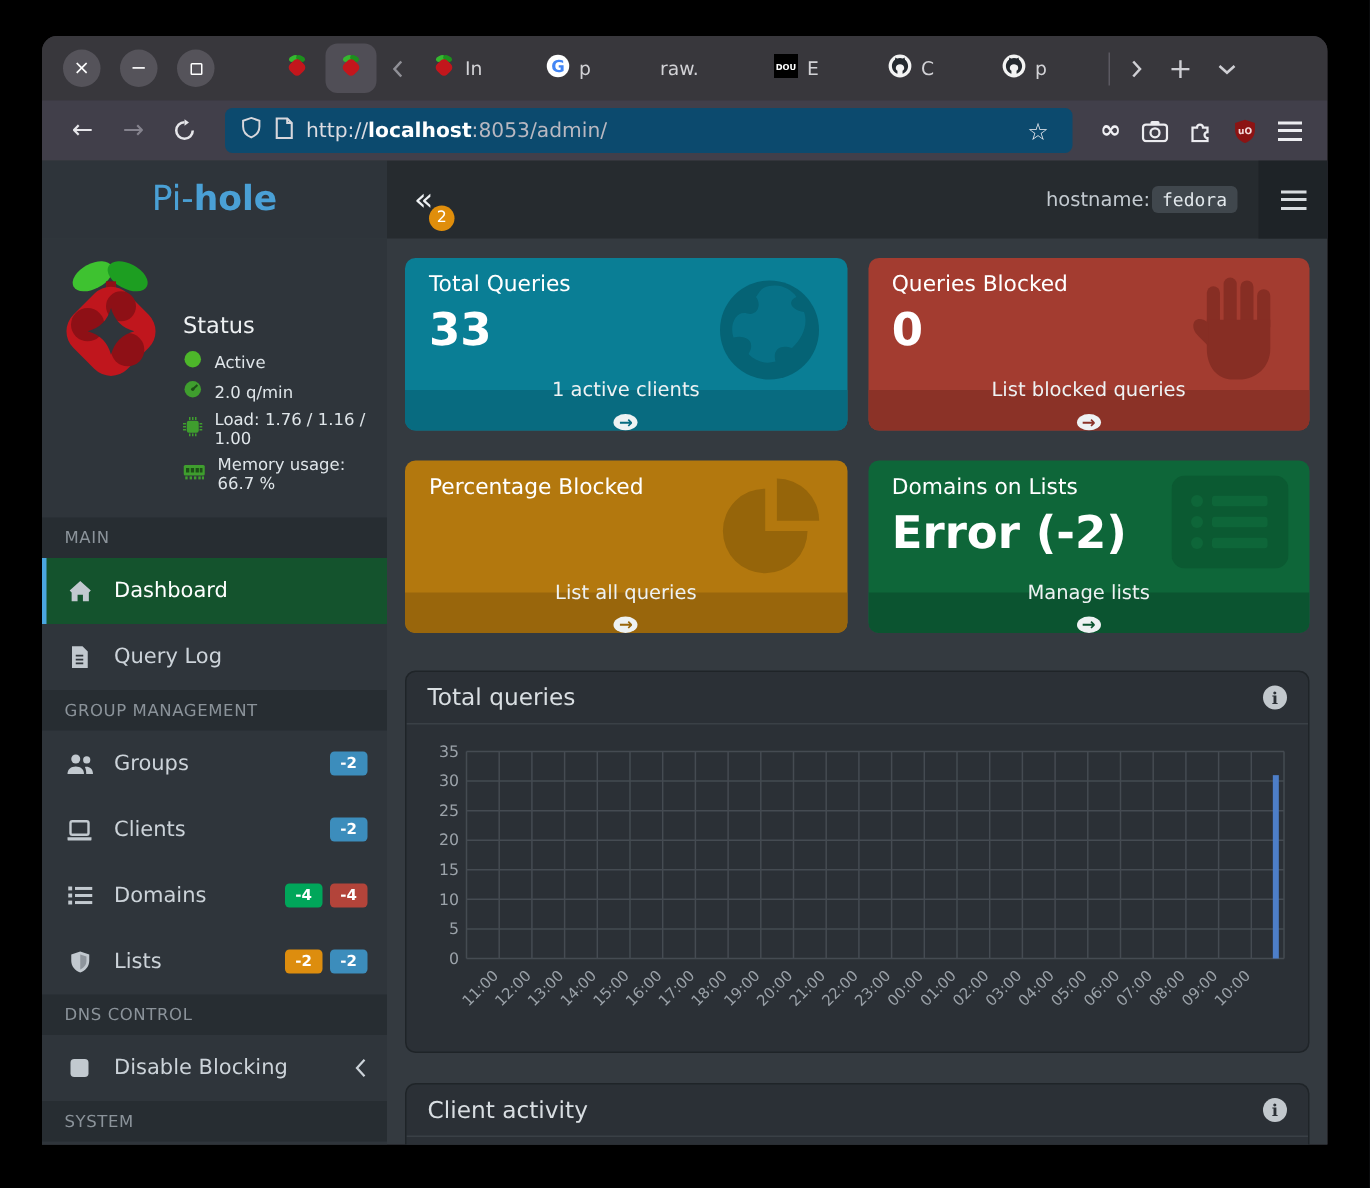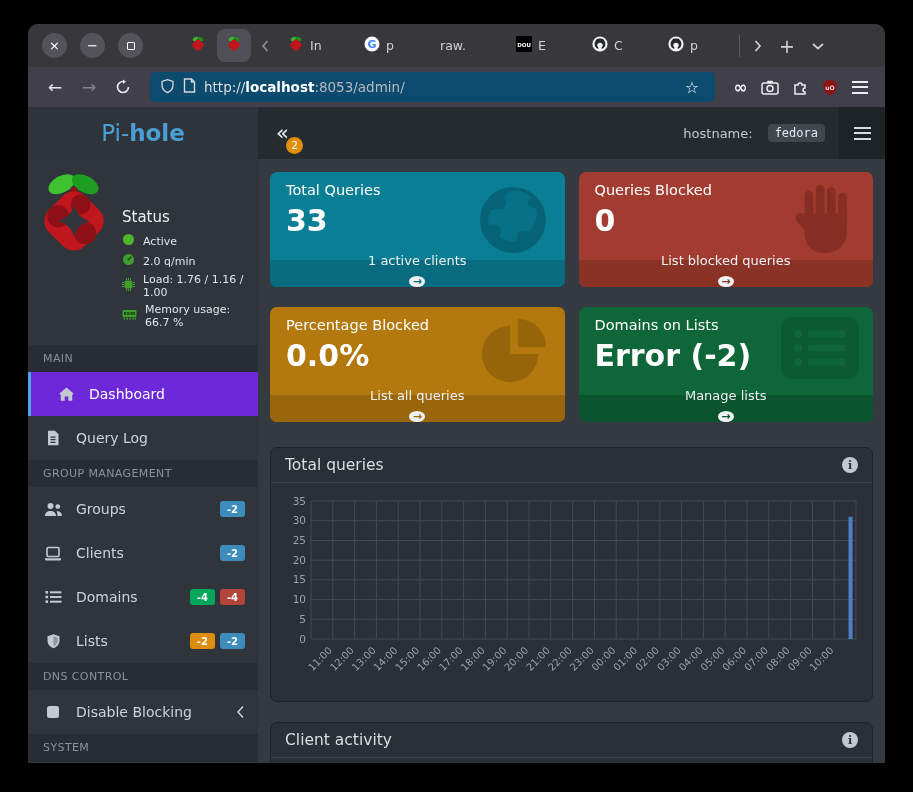--- a/index.html
+++ b/index.html
@@ -36,37 +36,37 @@
   .burger i { display:block; width:16px; height:2px; background:#ececf0; }
 
   
   .app { height:748px; background:#343a40; display:flex; flex-direction:column; overflow:hidden; }
   .app-header { height:52px; display:flex; flex:0 0 auto; }
   .brand { width:230px; background:#2e343a; display:flex; align-items:center; justify-content:center; font-size:23px; color:#4aa0d5; }
   .brand b { font-weight:bold; }
   .navbar { flex:1; background:#262b2f; display:flex; align-items:center; position:relative; }
   .collapse-btn { margin-left:14px; color:#eef1f3; font-size:21px; line-height:1; position:relative; padding:2px 4px; }
   .collapse-badge { position:absolute; left:14px; top:16px; width:17px; height:17px; border-radius:50%; background:#e08e0b; color:#fff; font-size:10.5px; display:flex; align-items:center; justify-content:center; }
-  .hostname { margin-left:auto; display:flex; align-items:center; gap:15px; font-size:13px; color:#c3cad0; margin-right:14px; }
+  .hostname { margin-left:auto; display:flex; align-items:center; gap:1px; font-size:13px; color:#c3cad0; margin-right:14px; }
   .hostname code { font-family:"DejaVu Sans Mono", monospace; font-size:12px; background:#40474d; color:#e2e8ec; padding:2px 7px; border-radius:4px; }
   .app-burger { width:46px; height:100%; background:#1e2327; display:flex; align-items:center; justify-content:center; }
   .app-burger .burger i { background:#d7dcdf; width:17px; }
 
   .app-body { flex:1; display:flex; overflow:hidden; }
 
   
   .sidebar { width:230px; background:#2f353b; flex:0 0 auto; overflow:hidden; }
   .status-block { display:flex; padding:13px 12px 12px 8px; }
   .status-right { margin-left:10px; padding-top:6px; }
   .status-title { font-size:15px; font-weight:normal; color:#eef1f3; margin-bottom:7px;margin-top:30px; }
   .status-row { display:flex; align-items:center; gap:8px; margin-bottom:4px; font-size:11px; color:#dfe5e9; }
   .menu-section { background:#272d32; color:#8b939a; font-size:11px; letter-spacing:.4px; padding:7px 15px; }
   .menu-item { height:44px; display:flex; align-items:center; padding:0 13px 0 15px; color:#ccd3d9; font-size:14px; cursor:default; }
   .menu-item .mi-icon { width:20px; margin-right:13px; display:flex; justify-content:center; color:#c2c9cf; }
-  .menu-item.active { background:#6d28d9; color:#ffffff; border-left:3px solid #4aa6e0; padding-left:25px; }
+  .menu-item.active { background:#14532d; color:#ffffff; border-left:3px solid #4aa6e0; padding-left:12px; }
   .mi-right { margin-left:auto; display:flex; align-items:center; gap:5px; }
   .badge { font-size:10px; font-weight:bold; color:#fff; padding:2.5px 7px; border-radius:3px; }
   .mi-chev { margin-left:7px; display:flex; }
 
   
   .content { flex:1; padding:13px 12px; overflow:hidden; }
   .cards { display:grid; grid-template-columns:1fr 1fr; gap:20px 14px; }
   .card { height:115px; border-radius:7px; overflow:hidden; display:flex; flex-direction:column; position:relative; }
   .card-body { flex:1; padding:10px 16px; position:relative; }
   .card-title { font-size:14.5px; color:#fff; }
@@ -463,21 +463,20 @@
                     </svg></div>
                 </div>
                 <div class="card-footer" style="background: rgb(139, 50, 39);">
                   <span>List blocked queries</span>
                   <span class="arrow-circle" style="color: rgb(139, 50, 39);">→</span>
                 </div>
               </div>
               <div class="card" style="background: rgb(179, 120, 14);">
                 <div class="card-body">
                   <div class="card-title">Percentage Blocked</div>
-                  <div class="card-value">0.0%</div>
                   <div class="card-icon"><svg width="72" height="72" viewBox="0 0 74 74">
                       <path fill="#96650a" d="M32 9 A29 29 0 1 0 61 38 L32 38 Z"></path>
                       <path fill="#96650a" d="M40 2 A29 29 0 0 1 69 31 L40 31 Z"></path>
                     </svg></div>
                 </div>
                 <div class="card-footer" style="background: rgb(153, 102, 12);">
                   <span>List all queries</span>
                   <span class="arrow-circle" style="color: rgb(153, 102, 12);">→</span>
                 </div>
               </div>

